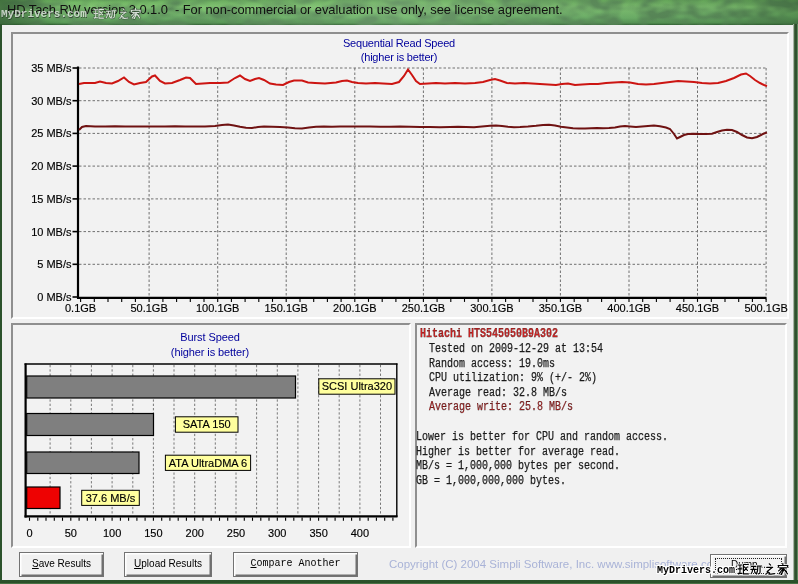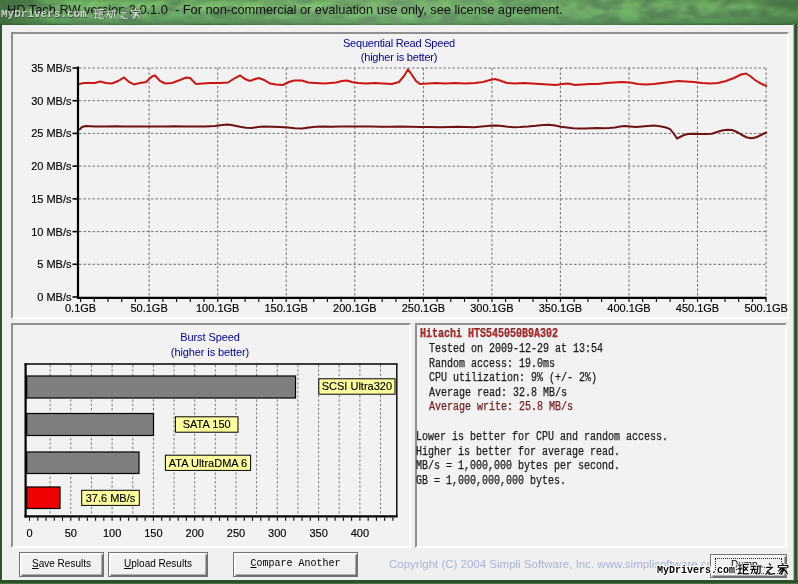--- a/index.html
+++ b/index.html
@@ -276,21 +276,21 @@
 <div class="abs mline" style="left:429px;top:356.5px;">Random access: 19.0ms</div>
 <div class="abs mline" style="left:429px;top:371px;">CPU utilization: 9% (+/- 2%)</div>
 <div class="abs mline" style="left:429px;top:385.5px;">Average read: 32.8 MB/s</div>
 <div class="abs mline" style="left:429px;top:400px;"><span style="color:#b02020">Average write: 25.8 MB/s</span></div>
 <div class="abs mline" style="left:416px;top:430px;">Lower is better for CPU and random access.</div>
 <div class="abs mline" style="left:416px;top:444.5px;">Higher is better for average read.</div>
 <div class="abs mline" style="left:416px;top:459px;">MB/s = 1,000,000 bytes per second.</div>
 <div class="abs mline" style="left:416px;top:473.5px;">GB = 1,000,000,000 bytes.</div>
 
 <div class="abs btn" style="left:19px;top:552px;width:85px;height:25px;"><span class="u">S</span>ave Results</div>
-<div class="abs btn" style="left:108px;top:552px;width:100px;height:25px;"><span class="u">U</span>pload Results</div>
+<div class="abs btn" style="left:124px;top:552px;width:88px;height:25px;"><span class="u">U</span>pload Results</div>
 <div class="abs btn" style="left:233px;top:552px;width:125px;height:25px;font-family:Liberation Mono, monospace;"><span class="u">C</span>ompare Another Drive</div>
 <div class="abs" id="copyright">Copyright (C) 2004 Simpli Software, Inc. www.simplisoftware.com</div>
 <div class="abs btn" style="left:710px;top:554px;width:77px;height:24px;line-height:19px;z-index:6;"><span style="position:relative;z-index:1"><span class="u">D</span>ump...</span>
   <div style="position:absolute;left:4px;top:3px;right:4px;bottom:3px;border:1px dotted #222;"></div>
 </div>
 
 <div class="abs wmb" style="left:657px;top:565px;font-size:10px;">MyDrivers.com</div>
 <svg class="abs" style="left:737px;top:563px;z-index:9" width="55" height="17" viewBox="0 0 55 17">
     <g transform="scale(0.99)" fill="none" stroke-linecap="round">
       <path transform="translate(0.0,0)" d="M1,2 H5 M1,6 H5 M1,10.5 H5 M3,2 V9 C3,10.5 2.5,11 1.5,11" stroke="#fff" stroke-width="2.6"></path>

